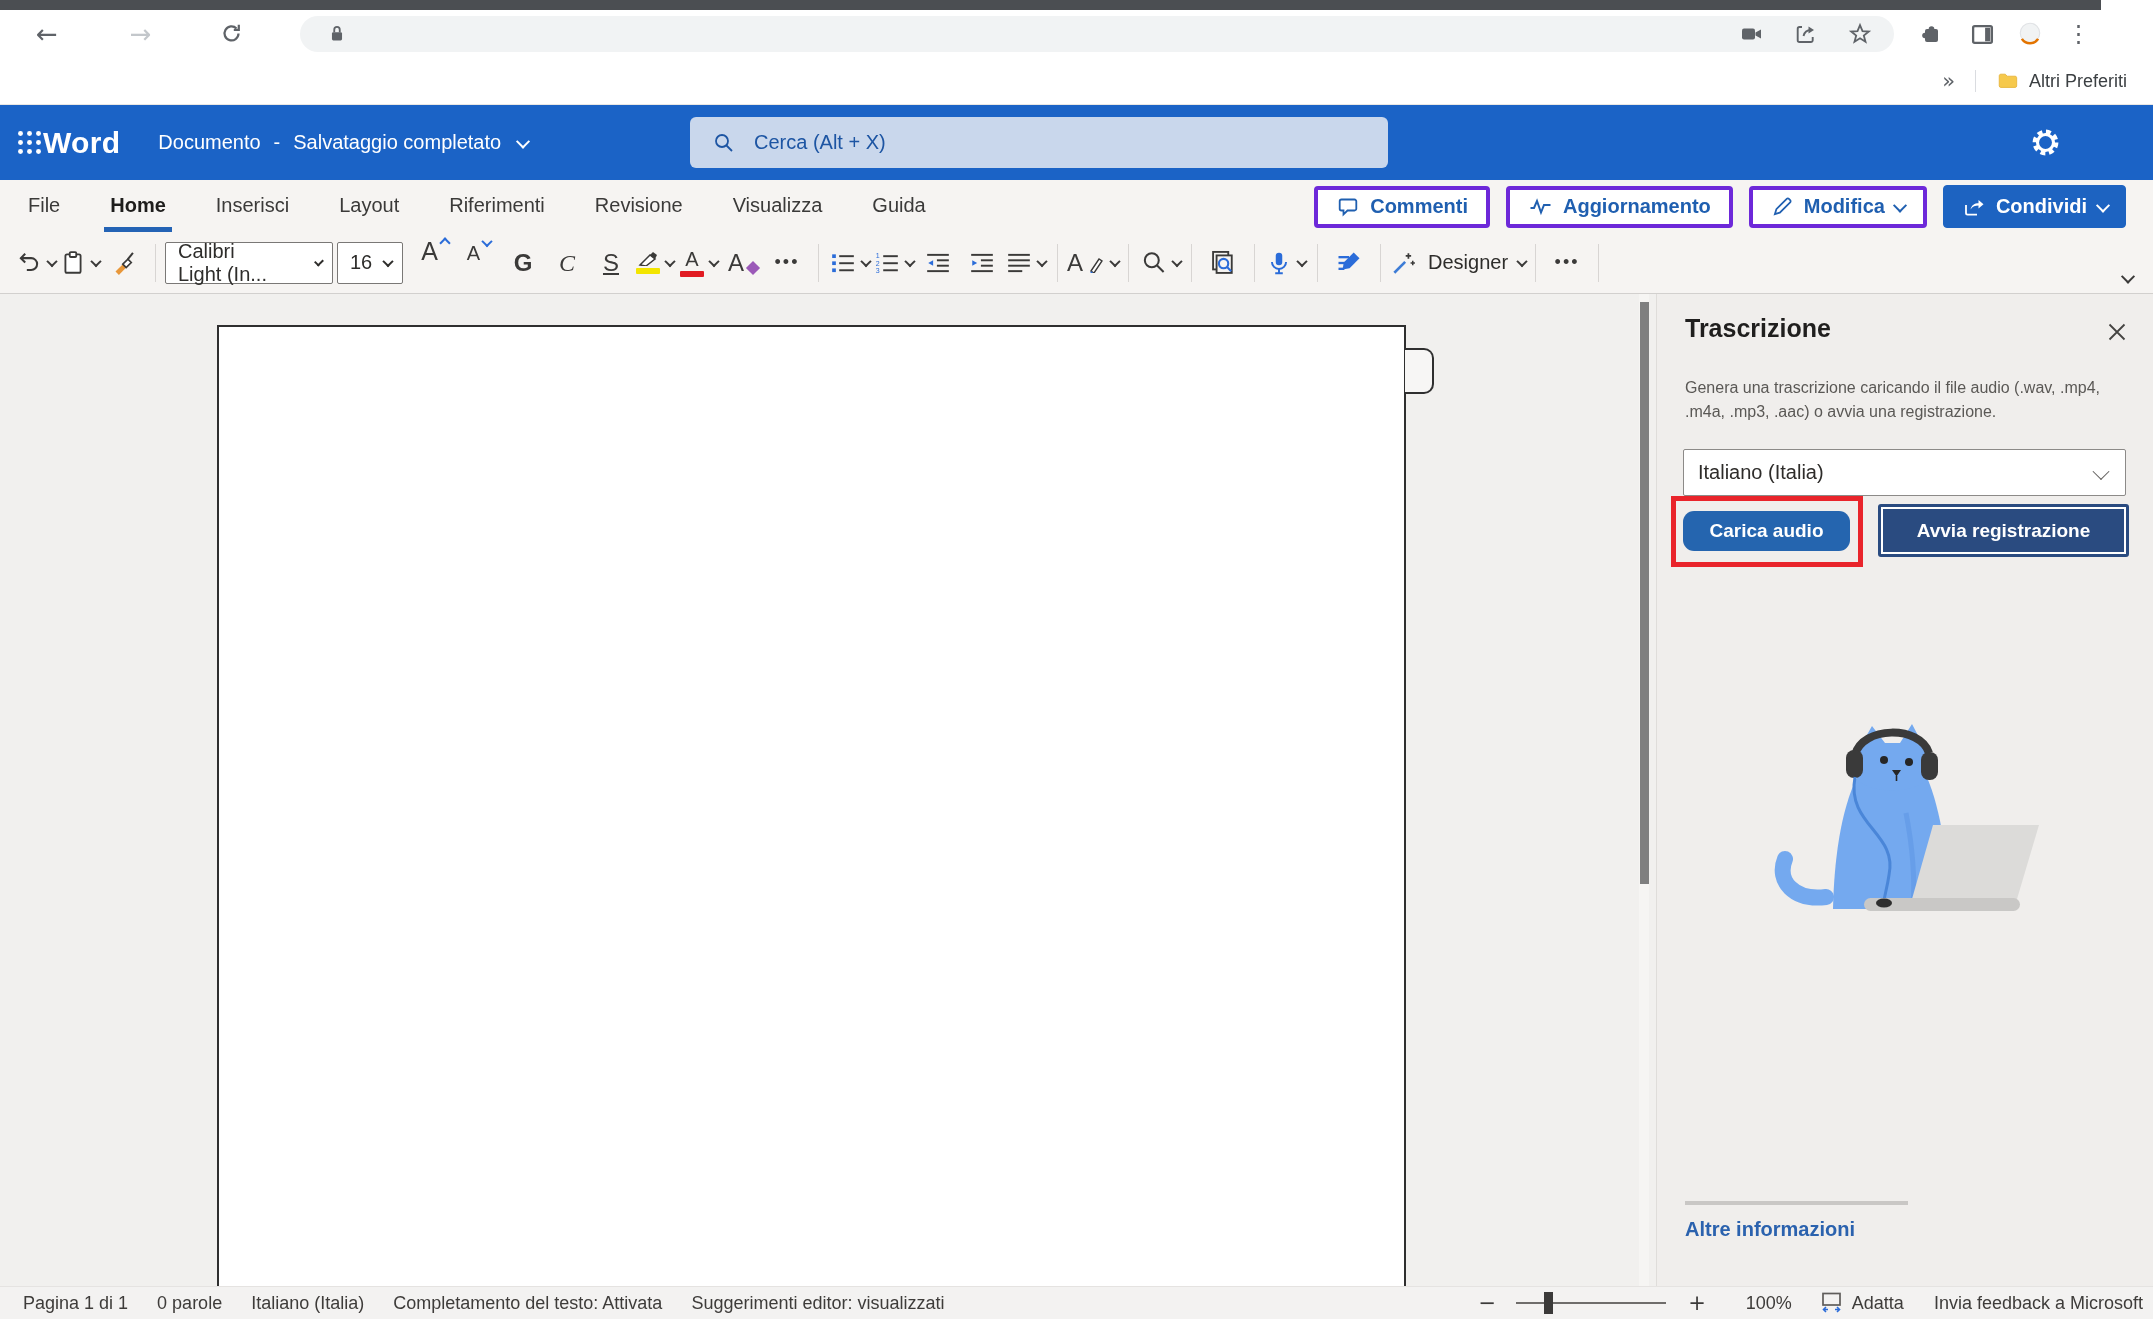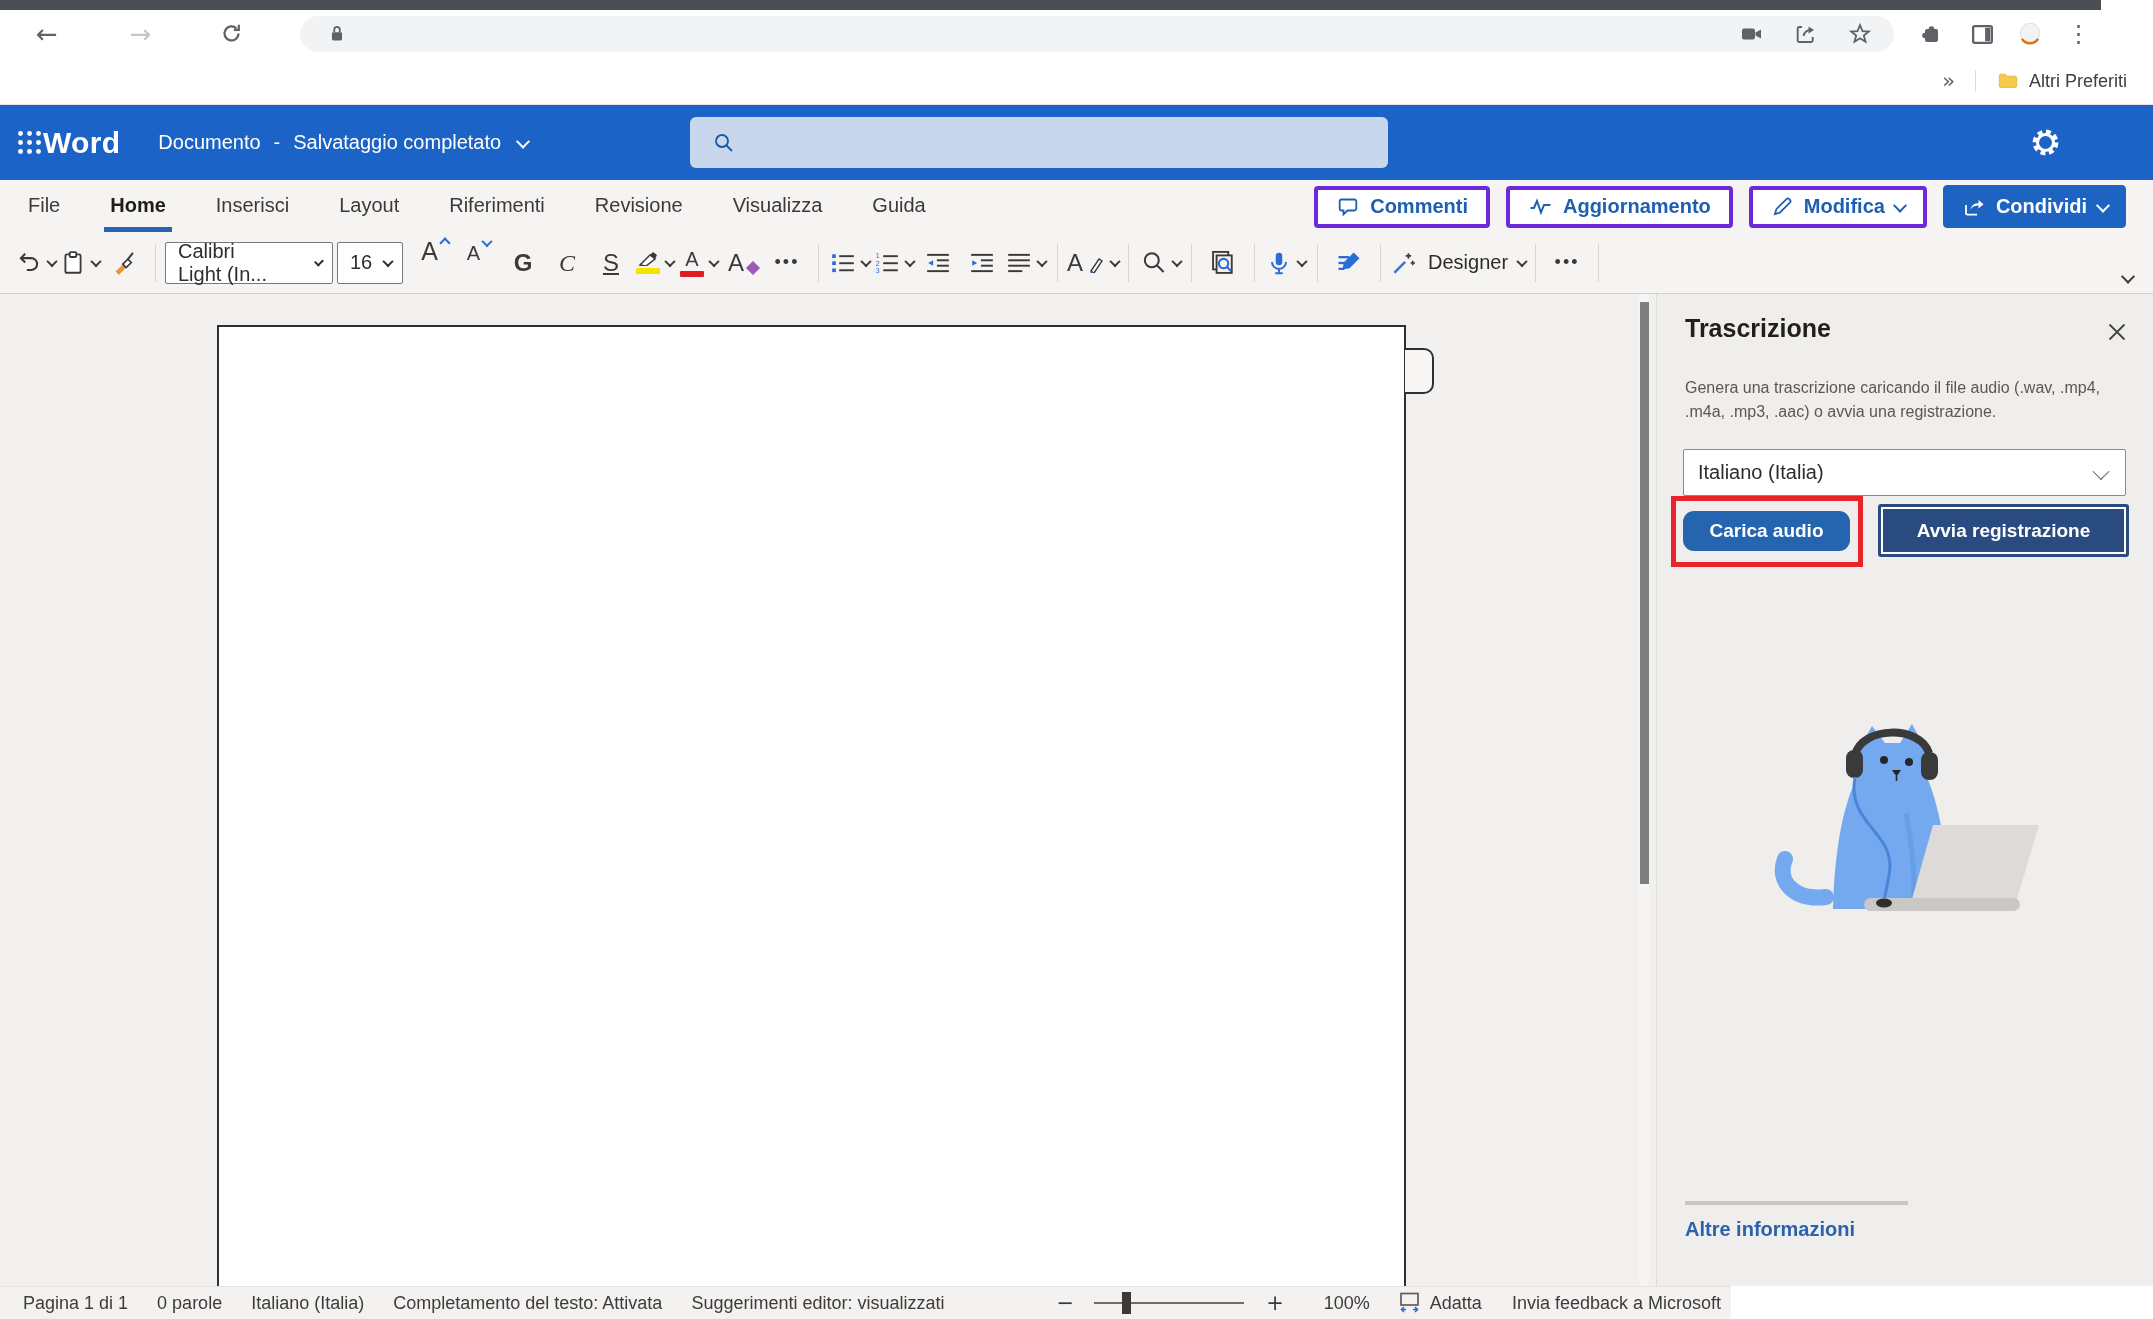--- a/index.html
+++ b/index.html
@@ -111,21 +111,21 @@
   .btn-record{position:absolute;left:221px;top:210px;width:251px;height:53px;background:#2a4b80;
               border:3px solid #2a4b80;border-radius:3px;box-shadow:inset 0 0 0 2px #fff;
               color:#fff;font-size:19px;font-weight:bold;display:flex;align-items:center;
               justify-content:center;box-sizing:border-box;}
   .cat{position:absolute;left:99px;top:419px;}
   .usage{position:absolute;left:28px;top:839px;width:450px;font-size:19px;line-height:1.45;color:#504e4b;}
   .usage-bar{position:absolute;left:28px;top:907px;width:223px;height:4px;background:#c9c7c5;}
   .more-info{position:absolute;left:28px;top:924px;font-size:20px;font-weight:600;color:#2b62ae;}
 
   
-  .status-bar{position:absolute;left:0;top:1286px;width:1731px;height:33px;background:#f3f2f1;
+  .status-bar{position:absolute;left:0;top:1286px;width:2153px;height:33px;background:#f3f2f1;
               border-top:1px solid #e5e3e1;box-sizing:border-box;display:flex;align-items:center;
               font-size:18px;color:#3e3c3a;}
   .sb-left{display:flex;gap:29px;padding-left:23px;align-items:center;}
   .sb-right{margin-left:auto;display:flex;align-items:center;padding-right:10px;}
   .zoom-sign{font-family:"DejaVu Sans",sans-serif;font-size:21px;color:#3b3a39;}
   .zoom-track{position:relative;width:150px;height:2px;background:#6f6d6b;margin:0 22px 0 20px;}
   .zoom-handle{position:absolute;left:28px;top:-10px;width:9px;height:22px;background:#3b3a39;}
   .fit{display:flex;align-items:center;gap:8px;margin:0 30px 0 28px;}
   .feedback{color:#3e3c3a;}
   .pct{margin-left:40px;}
@@ -233,20 +233,21 @@
       <span>Salvataggio completato</span>
       <i class="chev" style="color:#fff;margin-left:4px;"></i>
     </span>
     <div class="search-pill">
       <span>
         <svg width="24" height="24" viewBox="0 0 24 24">
             <circle cx="10" cy="10" r="6" fill="none" stroke="#1d55a3" stroke-width="1.8"></circle>
             <path d="M14.5 14.5 20 20" stroke="#1d55a3" stroke-width="1.8"></path>
           </svg>
       </span>
+      <input type="text" readonly="" placeholder="Cerca (Alt + X)" style="">
     </div>
     <span class="gear">
       <svg width="31" height="31" viewBox="0 0 24 24">
         <circle cx="12" cy="12" r="8" fill="none" stroke="#fff" stroke-width="4" stroke-dasharray="3.6 2.7"></circle>
         <circle cx="12" cy="12" r="6.2" fill="none" stroke="#fff" stroke-width="2.4"></circle>
       </svg>
     </span>
   </div>
 
   <div class="ribbon-tabs">

